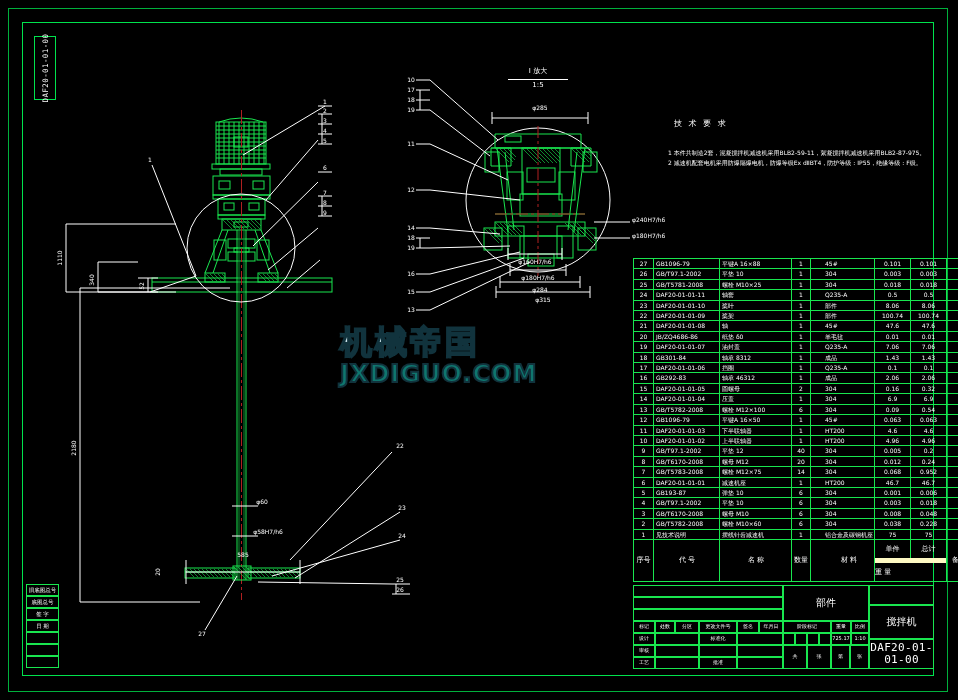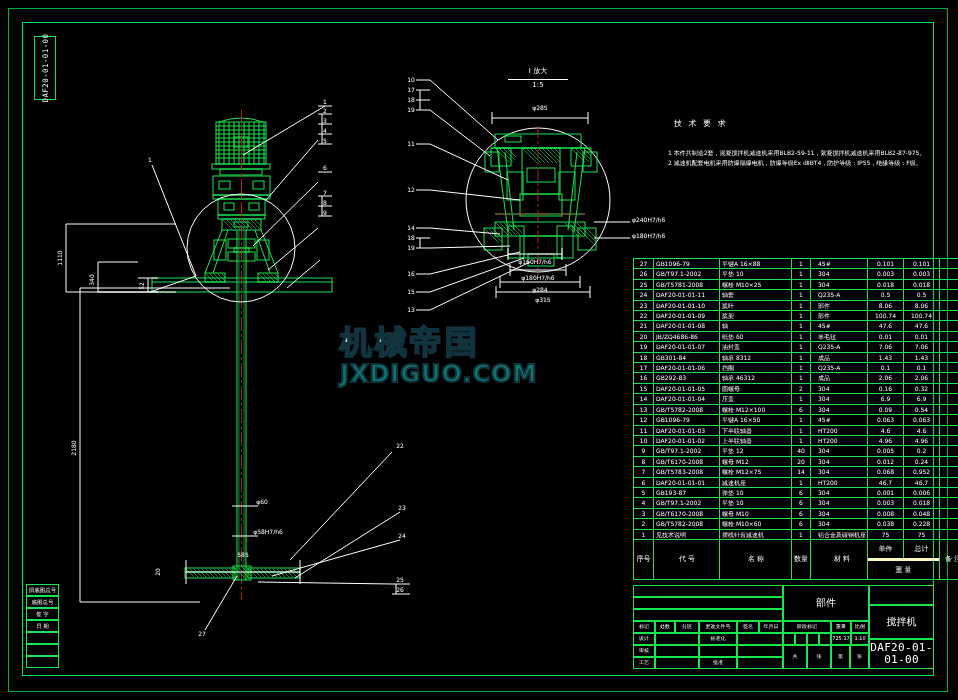--- a/index.html
+++ b/index.html
@@ -34,21 +34,21 @@
   
   .bom{position:absolute;left:633px;top:258px;width:301px;border-collapse:collapse;
        table-layout:fixed;}
   .bom td{border:1px solid #19e64f;color:#ffffff;font-size:6px;line-height:9.4px;
           height:9.4px;padding:0 1px;overflow:hidden;white-space:nowrap;
           font-family:"DejaVu Sans","Liberation Sans",sans-serif;}
   .bom td.num{text-align:center;width:17px;}
   .bom td.code{width:62px;padding-left:2px;}
   .bom td.name{width:68px;padding-left:2px;}
   .bom td.qty{text-align:center;width:16px;}
-  .bom td.mat{width:48px;padding-left:7px;}
+  .bom td.mat{width:48px;padding-left:14px;}
   .bom td.w1{text-align:center;width:33px;}
   .bom td.w2{text-align:center;width:33px;}
   .bom td.rem{width:24px;}
   .bom tr.head td{text-align:center;height:18px;line-height:18px;font-size:7px;}
 
   
   .tb{position:absolute;left:633px;top:585px;width:301px;height:84px;}
   .tb .cell{position:absolute;border:1px solid #19e64f;box-sizing:border-box;
             color:#ffffff;font-size:6px;display:flex;align-items:center;
             justify-content:center;text-align:center;overflow:hidden;
@@ -615,25 +615,25 @@
           <td class="w2">75</td>
           <td class="rem"></td>
         </tr>
         <tr class="head">
           <td class="num">序号</td>
           <td class="code">代 号</td>
           <td class="name">名 称</td>
           <td class="qty">数量</td>
           <td class="mat">材 料</td>
           <td colspan="2" style="padding: 0px;">
-            <div style="display:flex;border-bottom:3px solid #fef9c3;">
+            <div style="display:flex;border-bottom:5px solid #fef9c3;">
               <div style="flex:1;text-align:center;border-right:1px solid #19e64f;">单件</div>
               <div style="flex:1;text-align:center;">总计</div>
             </div>
-            <div style="text-align:center;">重 量</div>
+            <div style="text-align:left;">重 量</div>
           </td>
           <td class="rem">备 注</td>
         </tr>
       </tbody>
   </table>
 
   <div class="lefttab">
       <div class="c" style="top: 0px;">旧底图总号</div>
       <div class="c" style="top: 12px;">底图总号</div>
       <div class="c" style="top: 24px;">签 字</div>

